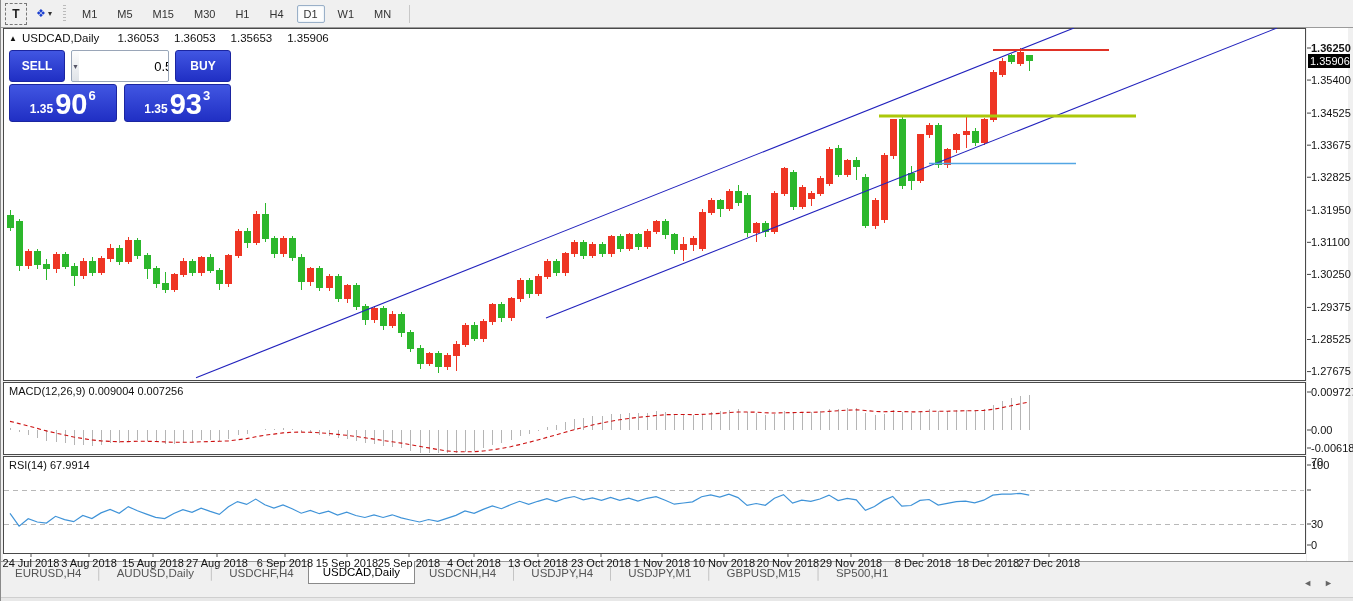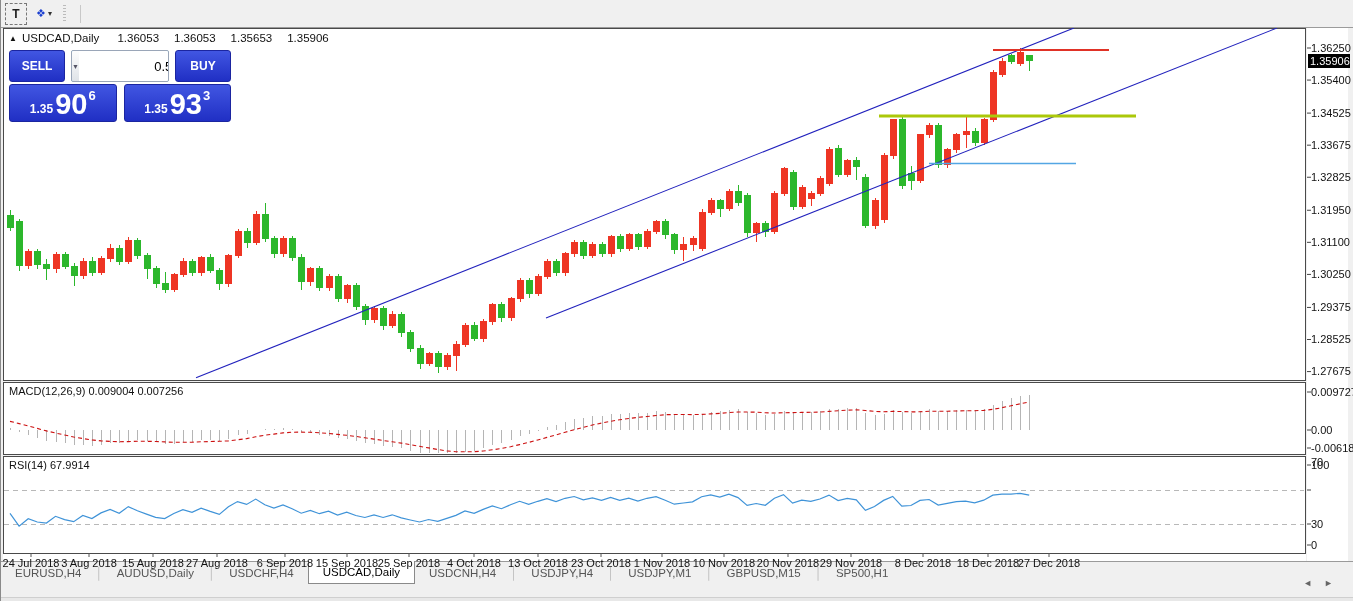--- a/index.html
+++ b/index.html
@@ -66,20 +66,31 @@
 
 <div id="win">
 
   <div id="toolbar">
     <div class="tool-btn" id="text-tool">T</div>
     <div class="tool-btn" id="indicator-tool">
       <span class="dmnds">❖</span>
       <span class="caret">▾</span>
     </div>
     <div class="grip"></div>
+    <div id="tf-group" style="display:flex;align-items:center;">
+        <div class="tf-btn">M1</div>
+        <div class="tf-btn">M5</div>
+        <div class="tf-btn">M15</div>
+        <div class="tf-btn">M30</div>
+        <div class="tf-btn">H1</div>
+        <div class="tf-btn">H4</div>
+        <div class="tf-btn active">D1</div>
+        <div class="tf-btn">W1</div>
+        <div class="tf-btn">MN</div>
+      </div>
     <div class="vsep"></div>
   </div>
 
   <div class="pane" id="main-pane"></div>
   <div class="pane" id="macd-pane"></div>
   <div class="pane" id="rsi-pane"></div>
   <div id="date-axis"></div>
   <div id="axis-col"></div>
 
   <svg id="plot-svg" width="1353" height="545">
@@ -527,21 +538,21 @@
       <div class="tab">USDJPY,M1</div>
       <div class="tabsep">│</div>
       <div class="tab">GBPUSD,M15</div>
       <div class="tabsep">│</div>
       <div class="tab">SP500,H1</div>
     </div>
   <div id="tab-scroll">
     <span>◄</span><span>►</span>
   </div>
   <div id="bottom-strip"></div>
-<div class="axis-label" style="top: 41.5px;">1.36250</div>
+<div class="axis-label" style="top: 41.5px; font-weight: bold;">1.36250</div>
     <div class="axis-label" style="top: 73.5755px;">1.35400</div>
     <div class="axis-label" style="top: 106.594px;">1.34525</div>
     <div class="axis-label" style="top: 138.67px;">1.33675</div>
     <div class="axis-label" style="top: 170.745px;">1.32825</div>
     <div class="axis-label" style="top: 203.764px;">1.31950</div>
     <div class="axis-label" style="top: 235.84px;">1.31100</div>
     <div class="axis-label" style="top: 267.915px;">1.30250</div>
     <div class="axis-label" style="top: 300.934px;">1.29375</div>
     <div class="axis-label" style="top: 333.009px;">1.28525</div>
     <div class="axis-label" style="top: 365.085px;">1.27675</div>

